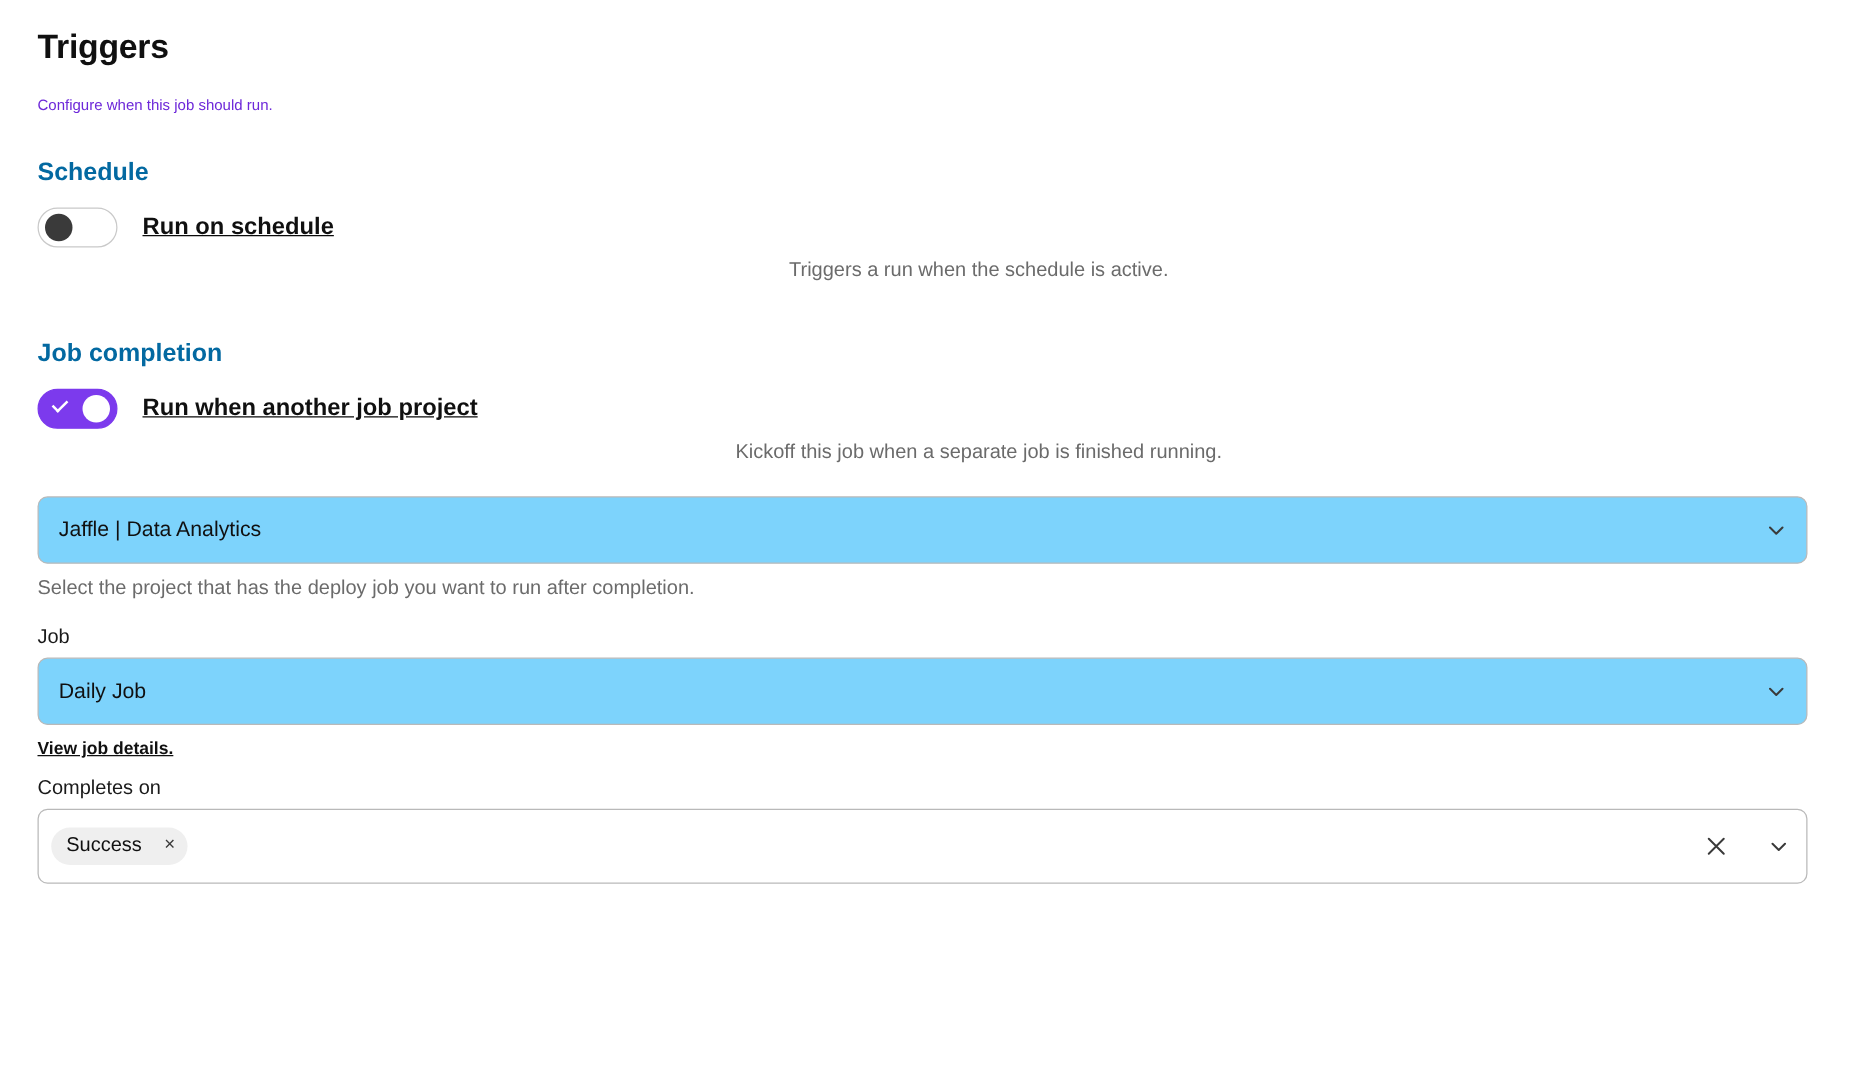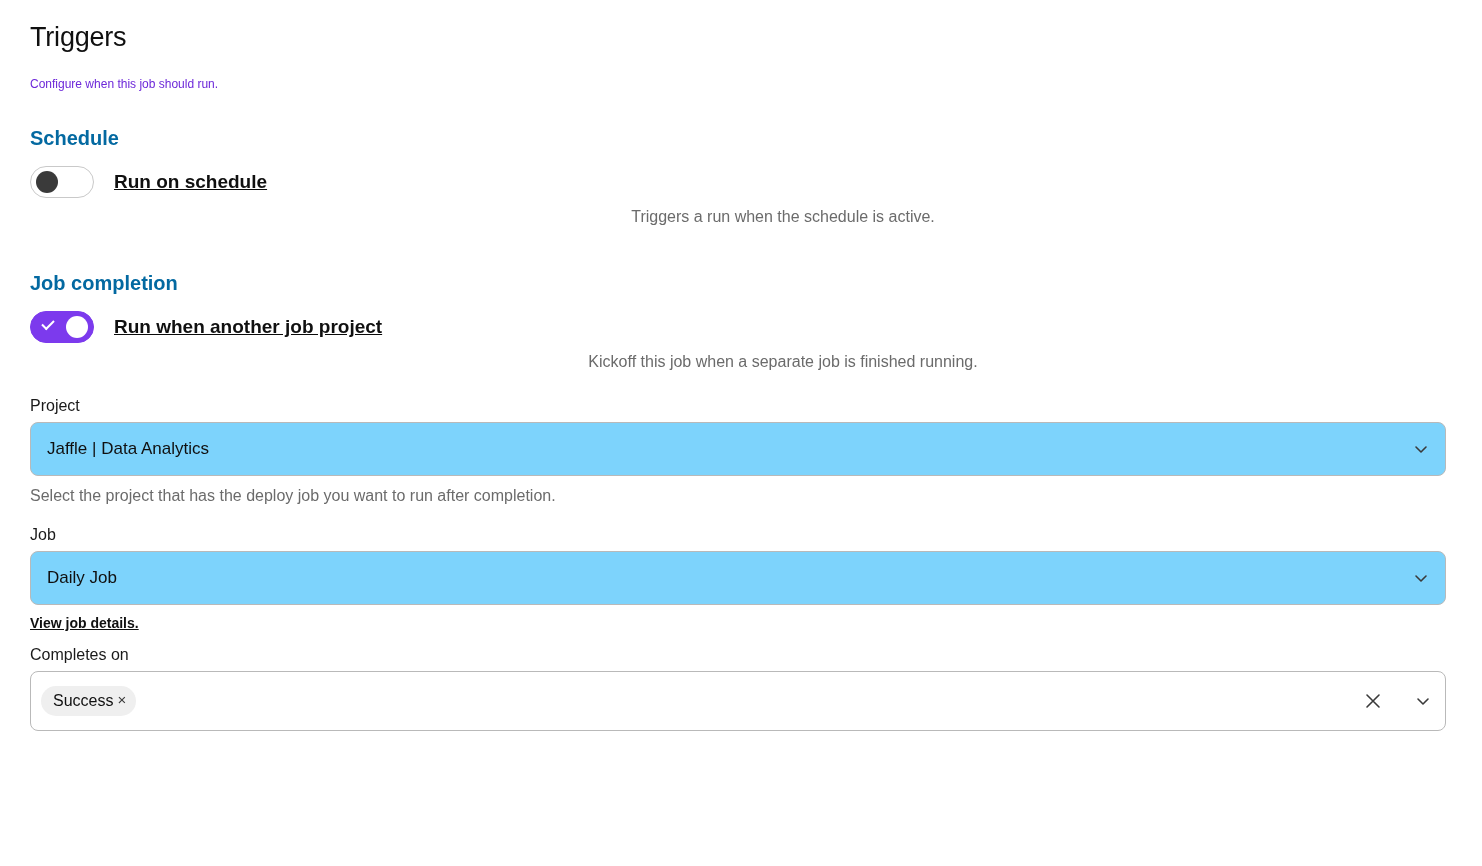--- a/index.html
+++ b/index.html
@@ -15,21 +15,21 @@
     height: 866px;
     position: relative;
     overflow: hidden;
     padding: 0;
   }
   .inner {
     padding: 22px 30px 0 30px;
   }
   h1.title {
     font-size: 27px;
-    font-weight: normal;
+    font-weight: bold;
     letter-spacing: -0.2px;
     margin: 0 0 24px 0;
     color: #101010;
   }
   .subtitle {
     font-size: 12px;
     color: #6d28d9;
     margin: 6px 0 36px 0;
   }
   h2.section-title {
@@ -144,21 +144,21 @@
     border-radius: 8px;
     background: #ffffff;
     display: flex;
     align-items: center;
     padding: 0 14px 0 10px;
     gap: 10px;
   }
   .chip {
     display: inline-flex;
     align-items: flex-start;
-    gap: 4px;
+    gap: 18px;
     background: #efefef;
     border-radius: 15px;
     padding: 6px 10px 6px 12px;
     font-size: 16px;
     color: #101010;
   }
   .chip .x {
     font-size: 15px;
     color: #3a3a3a;
     cursor: pointer;
@@ -201,21 +201,20 @@
       <div class="toggle on">
         <span class="check"></span>
         <span class="knob"></span>
       </div>
       <span class="toggle-label">Run when another job project</span>
     </div>
     <div class="helper">Kickoff this job when a separate job is finished running.</div>
 
     <div style="height:26px"></div>
 
-    <div class="field-label">Project</div>
     <div class="select">
       <span class="value">Jaffle | Data Analytics</span>
       <span class="chev">
         <svg viewBox="0 0 16 16" width="16" height="16" fill="none" stroke="currentColor" stroke-width="1.6" stroke-linecap="round" stroke-linejoin="round">
             <path d="M3 6l5 5 5-5"></path>
           </svg>
       </span>
     </div>
     <div class="field-help">Select the project that has the deploy job you want to run after completion.</div>
 

